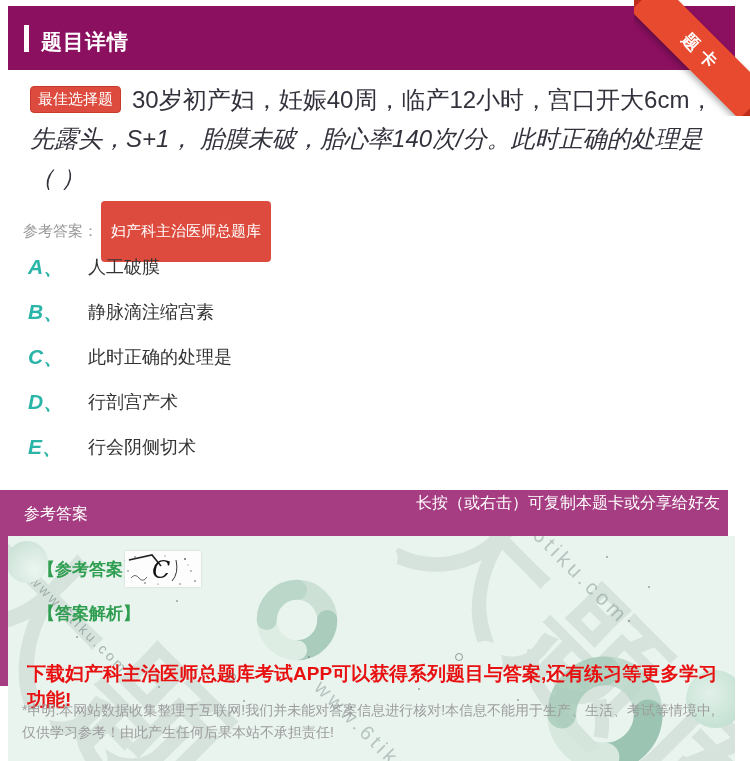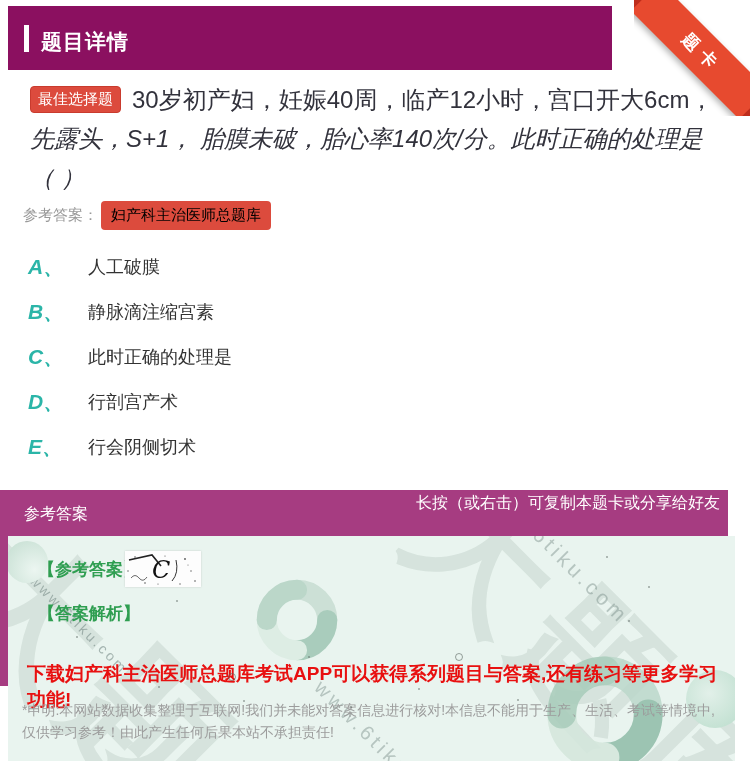--- a/index.html
+++ b/index.html
@@ -3,21 +3,21 @@
 <meta charset="utf-8">
 <style>
   html,body{margin:0;padding:0;}
   body{
     width:750px;height:761px;position:relative;overflow:hidden;
     background:#ffffff;
     font-family:"Liberation Sans","DejaVu Sans",sans-serif;
   }
   
   .header-bar{
-    position:absolute;left:8px;top:6px;width:604px;height:64px;
+    position:absolute;left:8px;top:6px;width:727px;height:64px;
     background:var(--header-purple,#8B1060);
   }
   .header-accent{
     position:absolute;left:16px;top:19px;width:5px;height:27px;background:#fff;
   }
   .header-title{
     position:absolute;left:33px;top:22px;font-size:21px;font-weight:bold;color:#fff;
     letter-spacing:1px;
   }
   
@@ -46,22 +46,22 @@
     display:inline-block;background:var(--badge-red,#DC4B3D);
     border:1px solid #C93B2E;color:#fff;
     font-size:15px;line-height:normal;padding:3px 7px;border-radius:4px;
     margin-right:11px;vertical-align:4px;
   }
   .q-line{display:block;font-style:italic;}
   .bank-row{
     position:absolute;left:23px;top:201px;font-size:15px;color:#999;
   }
   .bank-badge{
-    display:inline-block;background:var(--badge-red,#E04B3C);color:#000000;
-    padding:5px 10px;border-radius:4px;font-size:15px;margin-left:3px;
+    display:inline-block;background:var(--badge-red,#E04B3C);color:#ffffff;
+    padding:21px 10px;border-radius:4px;font-size:15px;margin-left:3px;
   }
   
   .options{position:absolute;left:28px;top:244px;}
   .opt-row{height:45px;display:flex;align-items:center;}
   .opt-letter{
     width:36px;color:var(--option-teal,#2BB5A8);
     font-size:21px;font-weight:bold;font-style:italic;flex:none;
   }
   .opt-text{color:#333;font-size:18px;margin-left:24px;}
   

